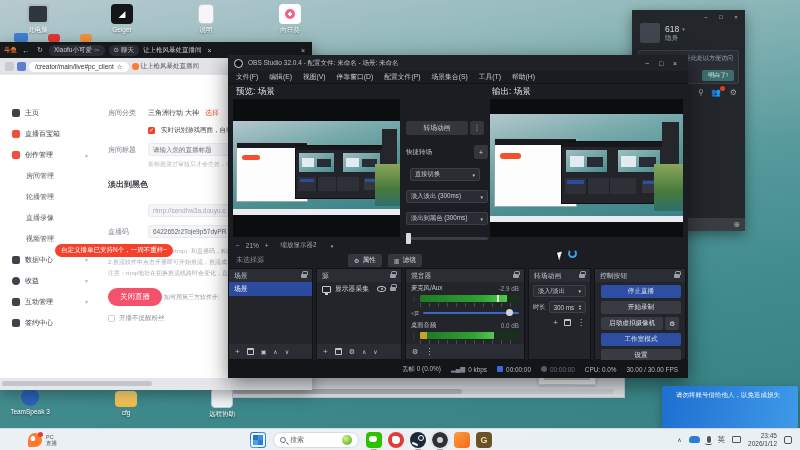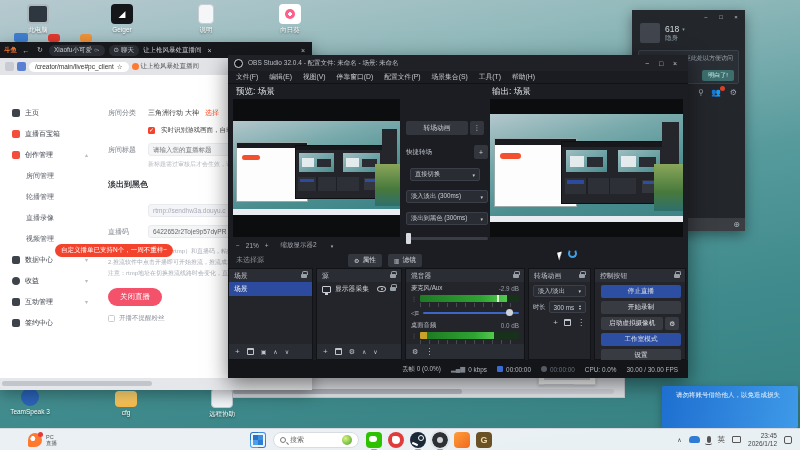--- a/index.html
+++ b/index.html
@@ -269,21 +269,21 @@
       </div>
       <div class="dy-row">
         <span class="dy-lab">直播码</span>
         <input class="dy-input" style="color: rgb(102, 102, 102);" value="6422652r2Toje9p57dyPR">
       </div>
       <div class="dy-tip">
         <div style="white-space:nowrap; overflow:hidden; width:125px;">1.复制上方服务器地址（rtmp）和直播码，粘贴到第三方推流软件中</div>
         <div style="white-space:nowrap; overflow:hidden; width:125px;">2.推流软件中点击开播即可开始推流，推流成功后即可直播</div>
         <div style="white-space:nowrap; overflow:hidden; width:125px;">注意：rtmp地址在切换推流线路时会变化，直播前请确认</div>
       </div>
-      <div class="flex" style="gap:2px; margin-top:10px;justify-content:space-between;">
+      <div class="flex" style="gap:2px; margin-top:10px;">
         <span class="dy-close-btn">关闭直播</span>
         <span style="font-size:6px; color:#9aa0a8; white-space:nowrap; overflow:hidden; width:55px; display:inline-block;">如何用第三方软件开播</span>
       </div>
       <div class="flex" style="gap:4px; margin-top:8px;">
         <span class="chk empty"></span>
         <span style="font-size:6.5px; color:#8a8f98;">开播不提醒粉丝</span>
       </div>
     </div>
   </div>
 

